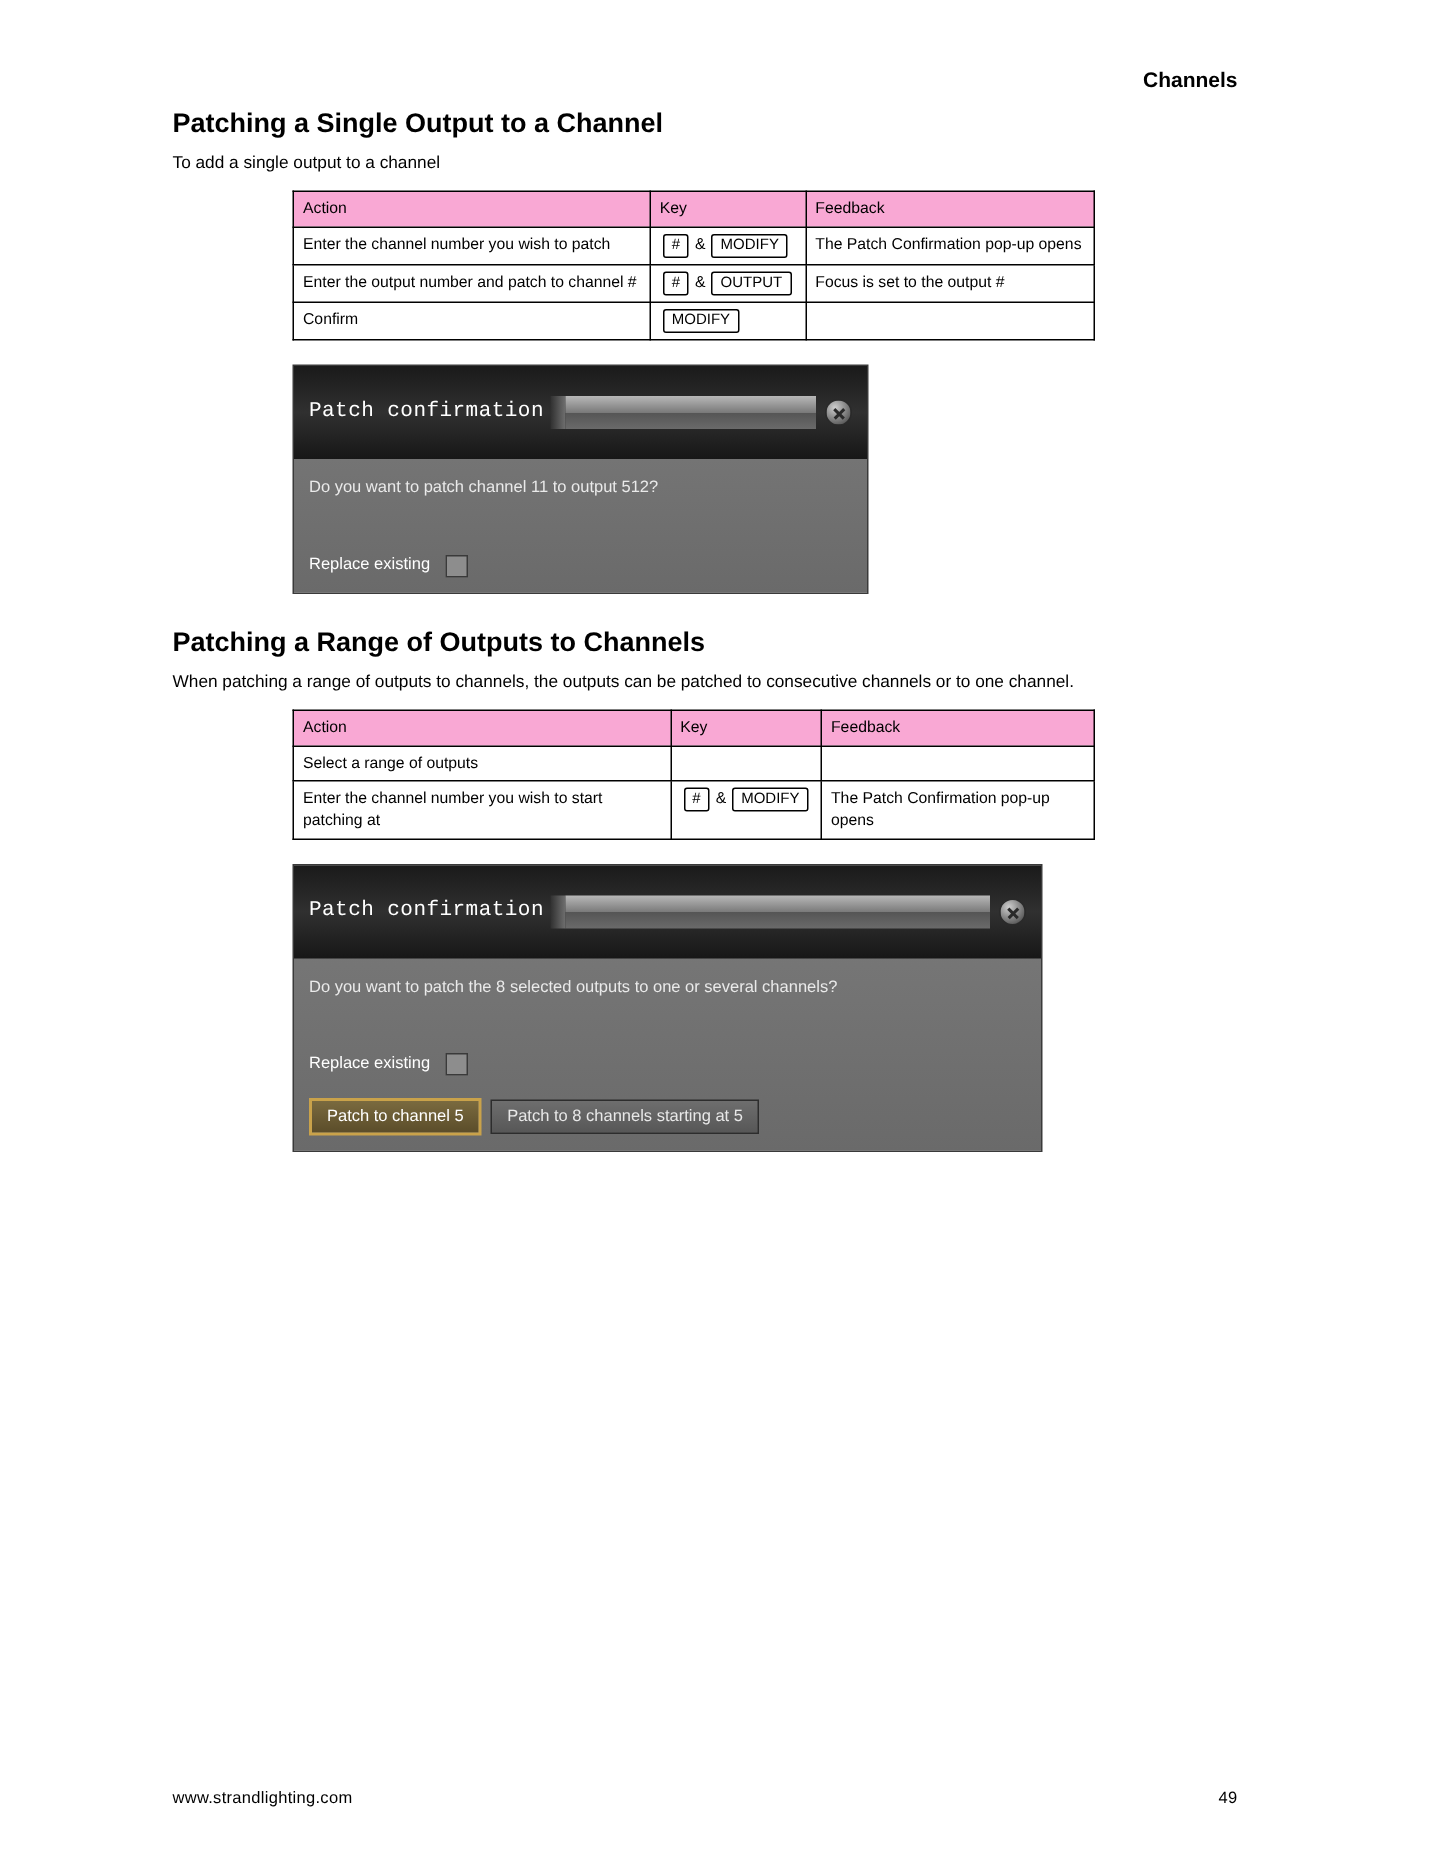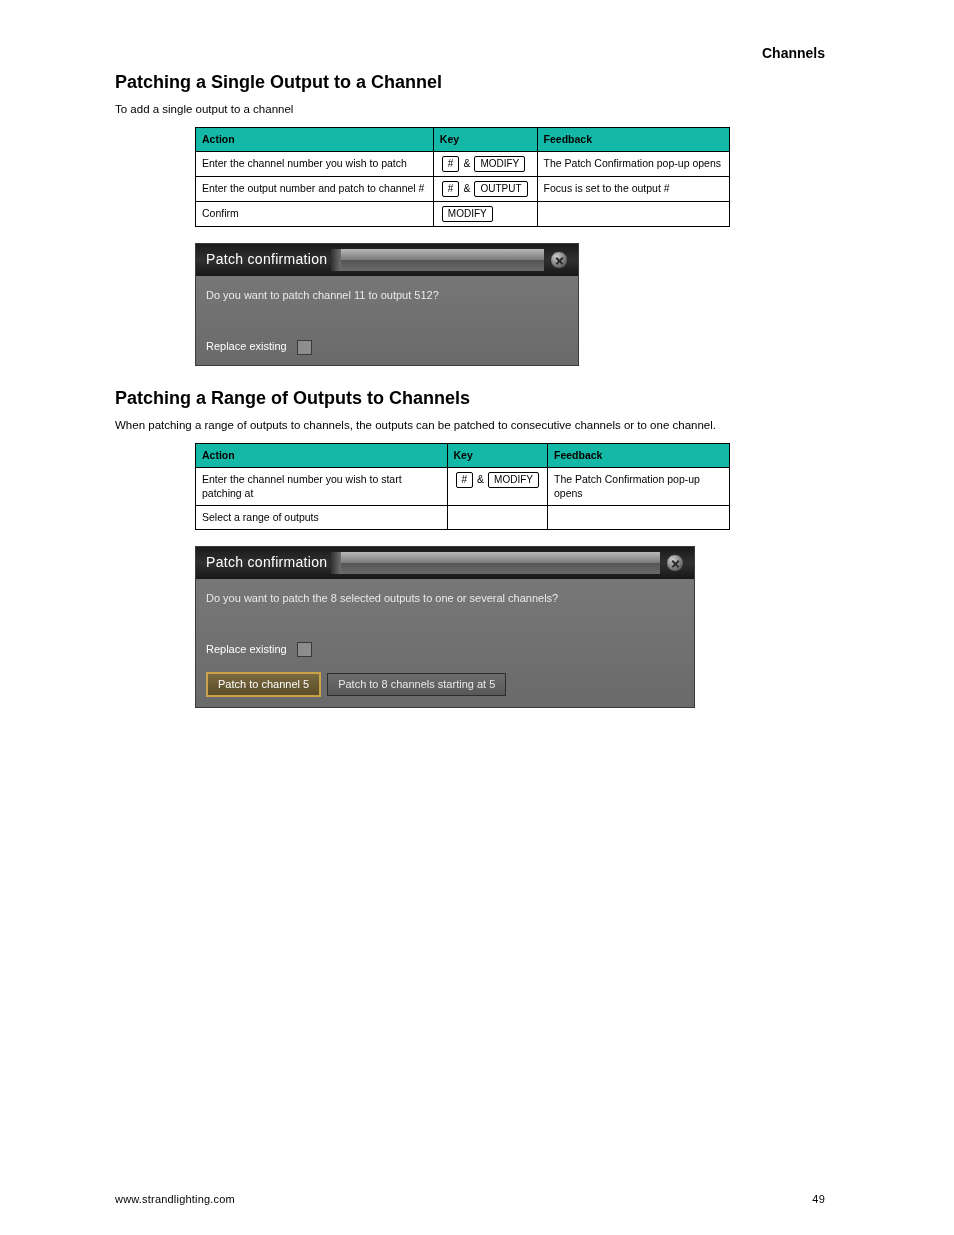--- a/index.html
+++ b/index.html
@@ -31,22 +31,22 @@
     margin: 10px 0 16px 80px;
   }
   table.ref th, table.ref td {
     border: 1px solid #000;
     padding: 4px 6px;
     font-size: 10.5px;
     vertical-align: top;
     text-align: left;
   }
   table.ref th {
-    background: #14b8a6;
-    font-weight: bold;
+    background: #f9a8d4;
+    font-weight: normal;
   }
   .keycap {
     display: inline-block;
     border: 1px solid #000;
     padding: 0 5px;
     font-size: 10px;
     line-height: 14px;
     margin: 0 2px;
     font-family: Arial, sans-serif;
     border-radius: 2px;
@@ -59,26 +59,26 @@
   .dlg {
     background: linear-gradient(#7b7b7b,#6a6a6a);
     color: #fff;
     font-family: Verdana, Arial, sans-serif;
     font-size: 11px;
     position: relative;
     border: 1px solid #3a3a3a;
   }
   .dlg .titlebar {
     background: linear-gradient(#1a1a1a,#303030 50%,#171717);
-    padding: 5px 10px;
+    padding: 20px 10px;
     font-size: 14px;
     letter-spacing: 0.3px;
     display: flex;
     align-items: center;
-    font-family: Liberation Sans, sans-serif;
+    font-family: Liberation Mono, monospace;
   }
   .dlg .titlebar .ttext { flex: 0 0 auto; }
   .dlg .titlebar .tend {
     width: 10px; height: 22px;
     background: linear-gradient(to right,#303030,#6f6f6f);
     margin-left: 4px;
   }
   .dlg .titlebar .spacer {
     flex: 1 1 auto;
     height: 22px;
@@ -208,28 +208,28 @@
   <table class="ref">
     <thead>
       <tr>
         <th>Action</th>
         <th>Key</th>
         <th>Feedback</th>
       </tr>
     </thead>
     <tbody id="t2body">
         <tr>
+          <td>Select a range of outputs</td>
+          <td></td>
+          <td></td>
+        </tr>
+        <tr>
           <td>Enter the channel number you wish to start patching at</td>
           <td><span class="nowrap"><span class="keycap">#</span><span class="amp">&amp;</span><span class="keycap">MODIFY</span></span></td>
           <td>The Patch Confirmation pop-up opens</td>
-        </tr>
-        <tr>
-          <td>Select a range of outputs</td>
-          <td></td>
-          <td></td>
         </tr>
       </tbody>
   </table>
 
   <div class="dialog-img">
     <div class="dlg" style="width:500px;">
       <div class="titlebar">
         <span class="ttext">Patch confirmation</span>
         <span class="tend"></span>
         <span class="spacer"></span>

